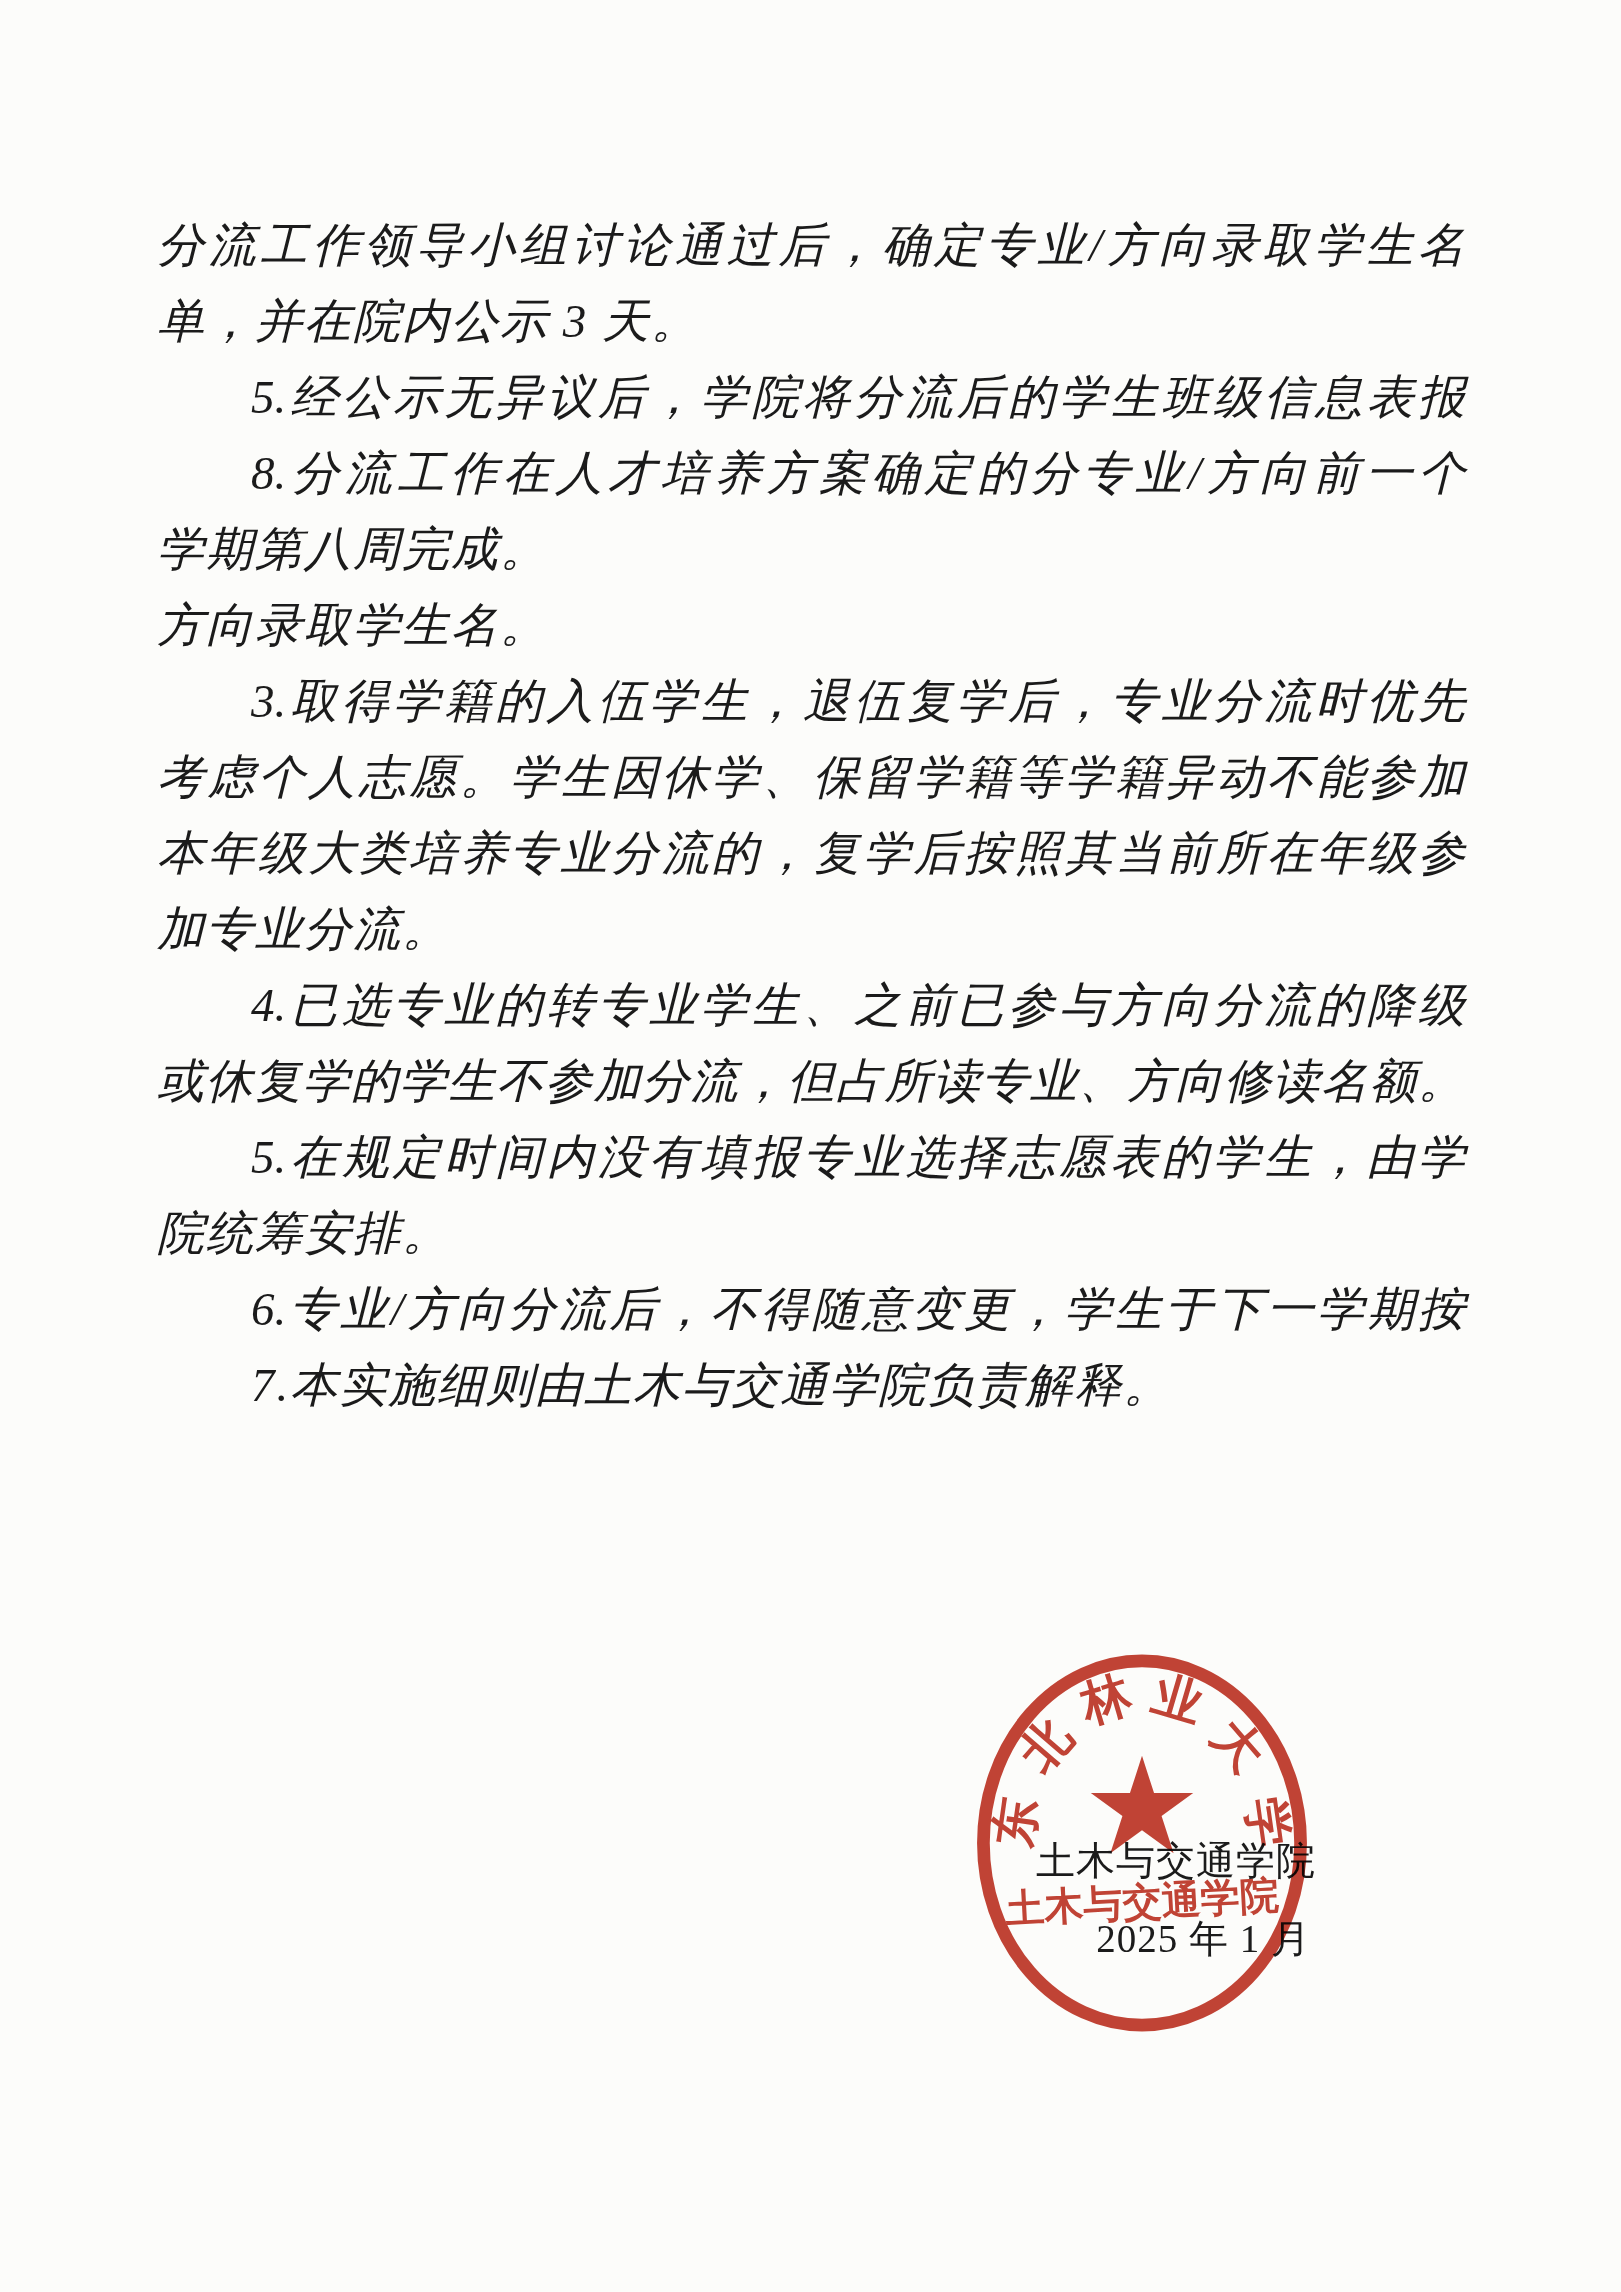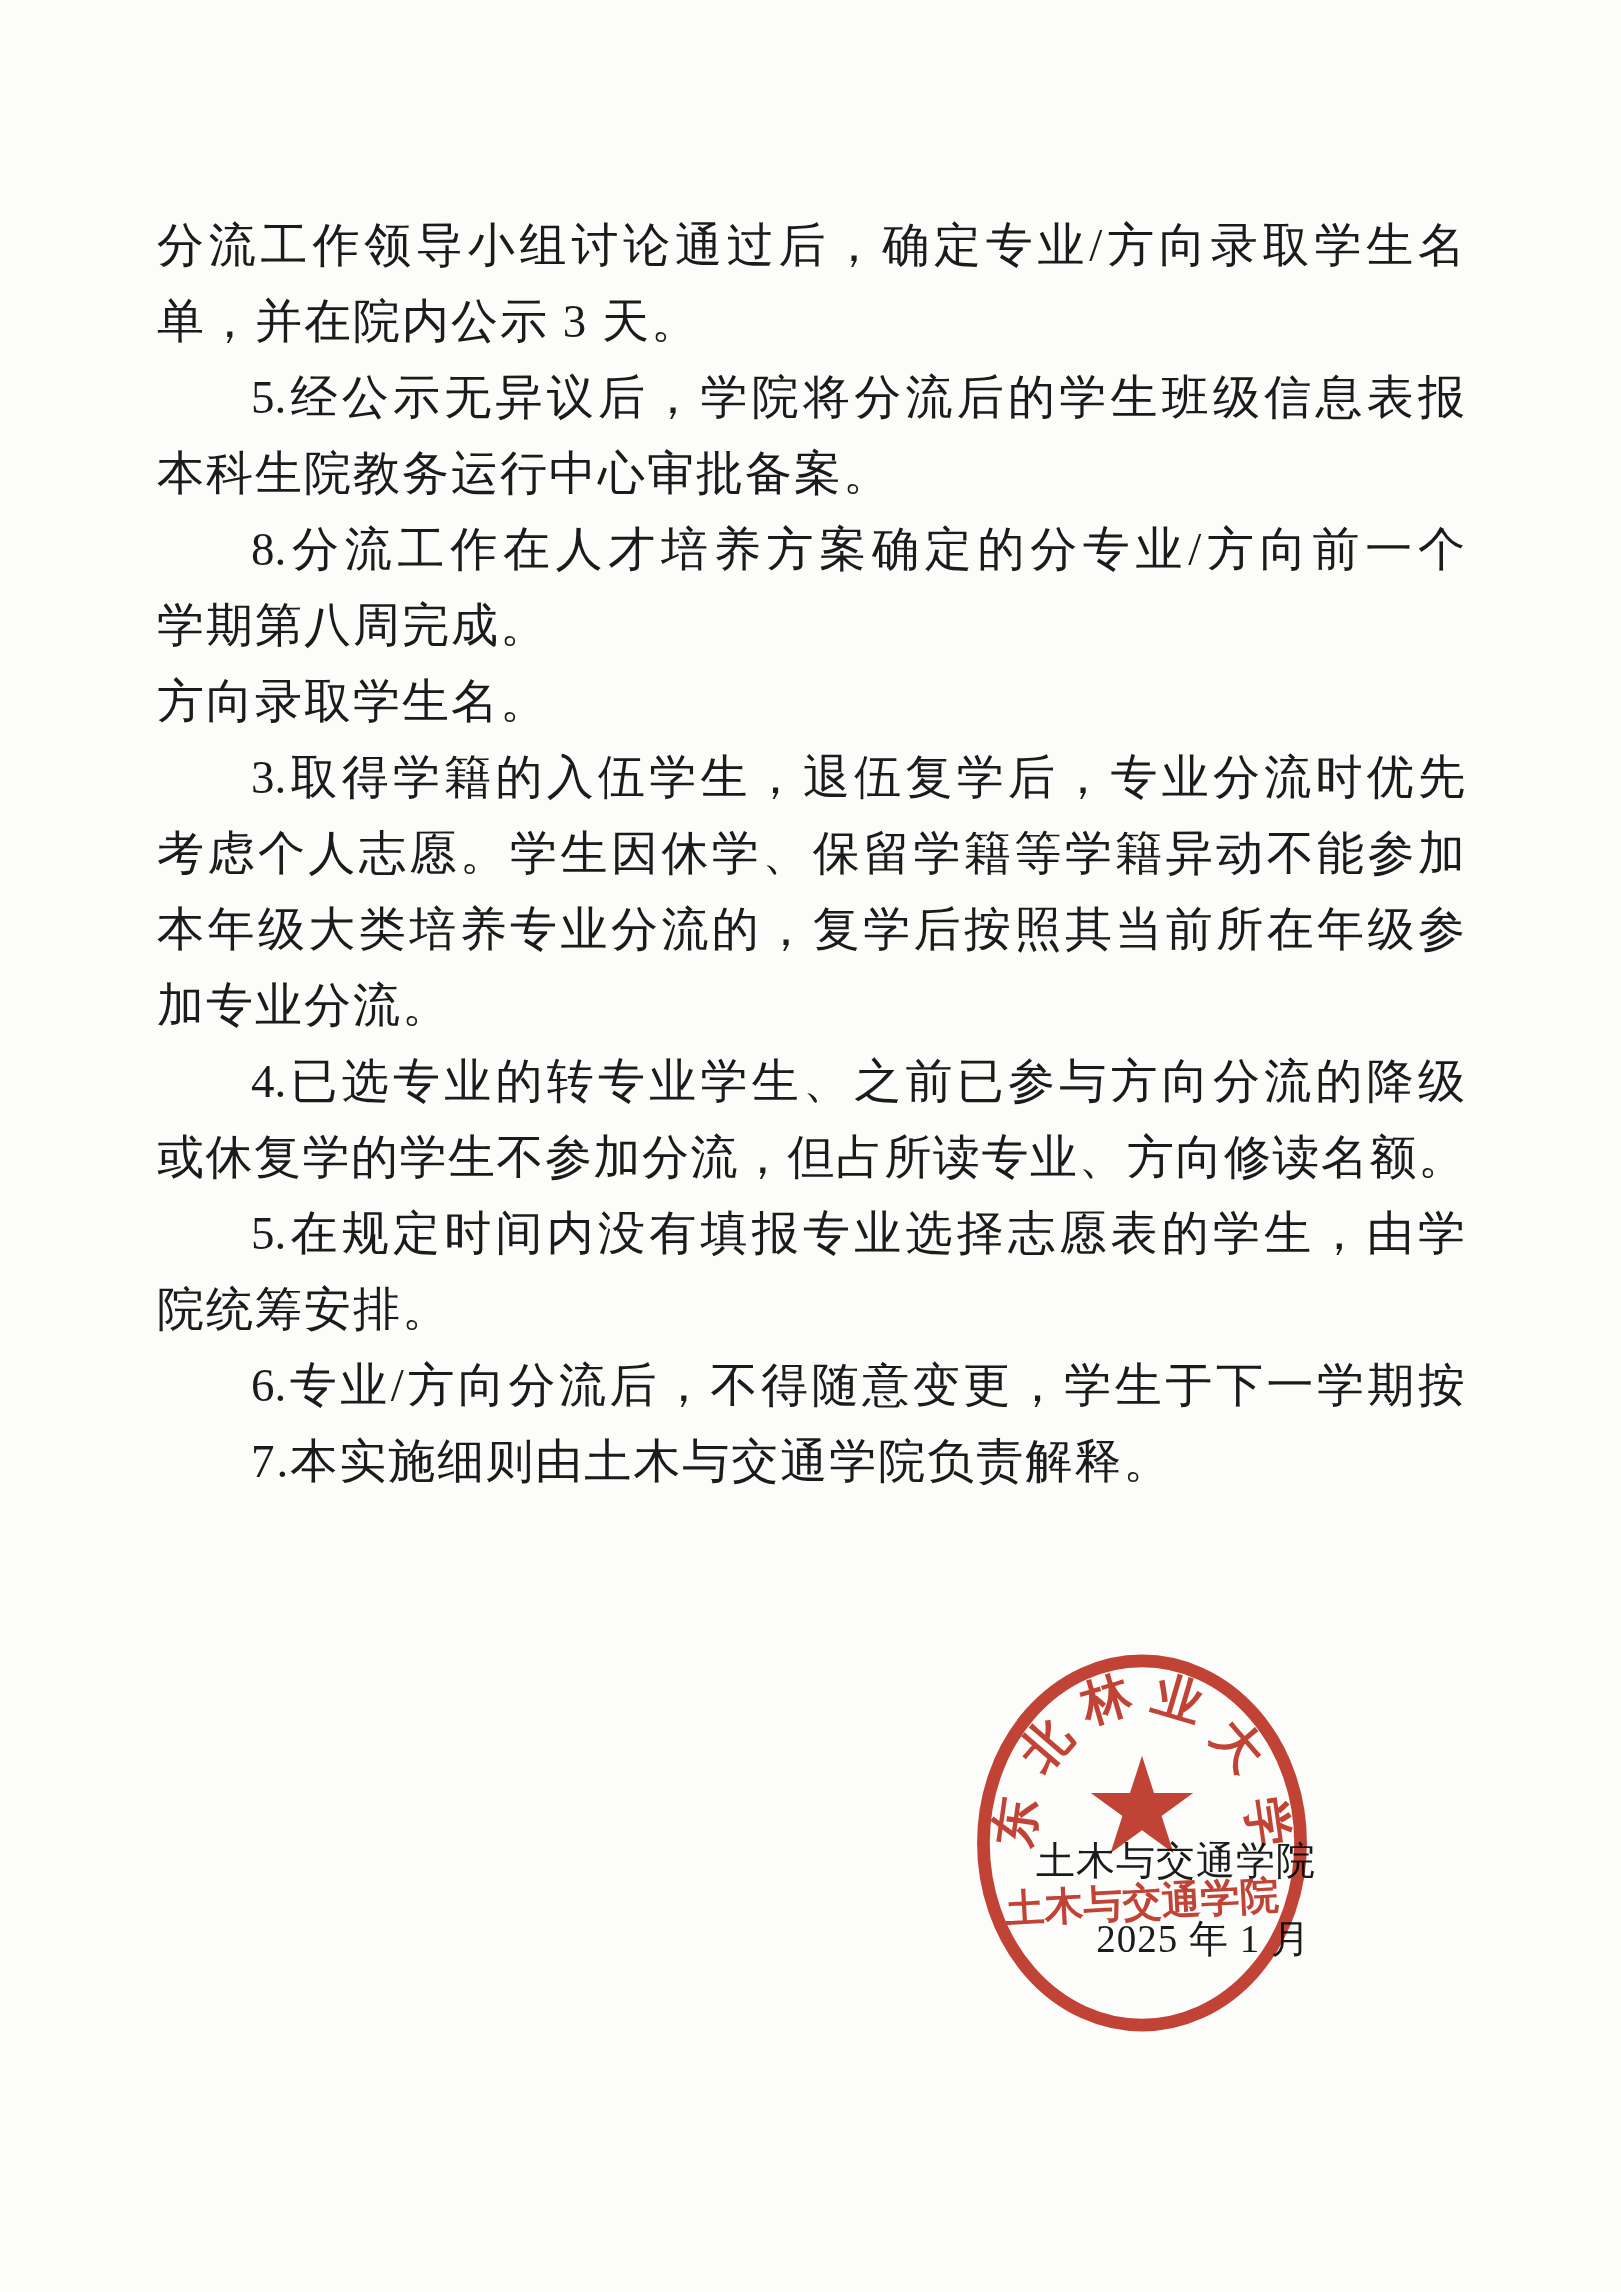--- a/index.html
+++ b/index.html
@@ -16,20 +16,21 @@
     position:absolute;
     left:157px; top:207px;
     width:1308px;
   }
   .line {
     height:76px;
     line-height:76px;
     font-size:47px;
     letter-spacing:2px;
     white-space:nowrap;
+    font-style:italic;
   }
   .line.justify {
     letter-spacing:0;
     white-space:normal;
     text-align:justify;
     text-align-last:justify;
   }
   .line.indent { text-indent:94px; }
   .line.heading {
     font-weight:bold;
@@ -70,21 +71,20 @@
 </style>
 </head>
 <body>
 
 <div class="page">
 
   <div class="textblock">
       <div class="line justify">分流工作领导小组讨论通过后，确定专业/方向录取学生名</div>
       <div class="line">单，并在院内公示 3 天。</div>
       <div class="line justify indent">5.经公示无异议后，学院将分流后的学生班级信息表报</div>
-      <div class="line">本科生院教务运行中心审批备案。</div>
       <div class="line justify indent">8.分流工作在人才培养方案确定的分专业/方向前一个</div>
       <div class="line">学期第八周完成。</div>
       <div class="line">方向录取学生名。</div>
       <div class="line justify indent">3.取得学籍的入伍学生，退伍复学后，专业分流时优先</div>
       <div class="line justify">考虑个人志愿。学生因休学、保留学籍等学籍异动不能参加</div>
       <div class="line justify">本年级大类培养专业分流的，复学后按照其当前所在年级参</div>
       <div class="line">加专业分流。</div>
       <div class="line justify indent">4.已选专业的转专业学生、之前已参与方向分流的降级</div>
       <div class="line justify">或休复学的学生不参加分流，但占所读专业、方向修读名额。</div>
       <div class="line justify indent">5.在规定时间内没有填报专业选择志愿表的学生，由学</div>

